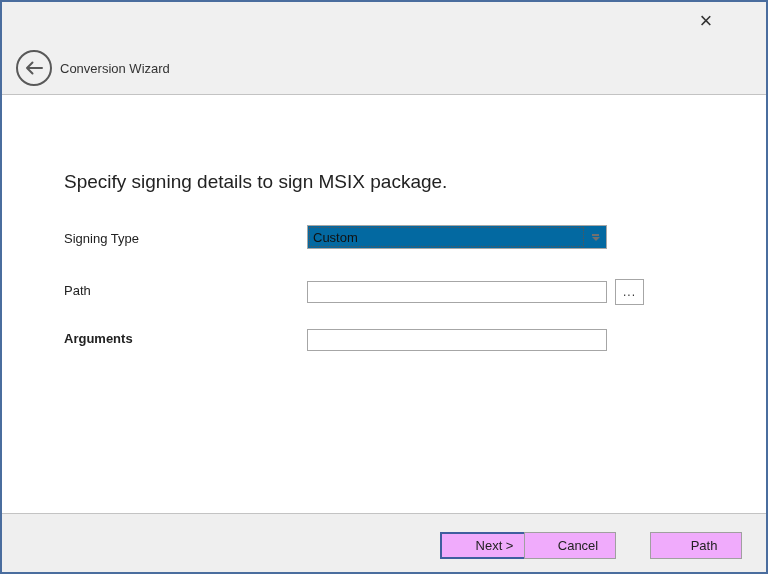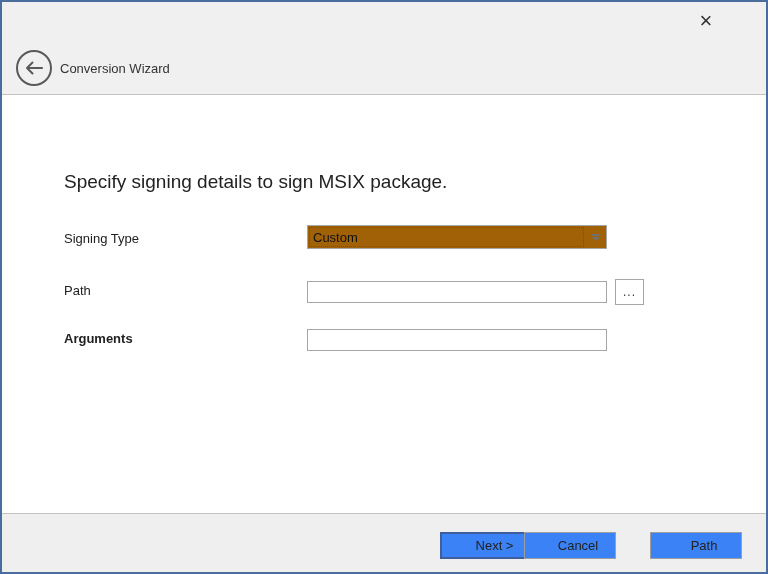--- a/index.html
+++ b/index.html
@@ -70,21 +70,21 @@
     font-size:13px;color:var(--text);
   }
   .lbl-signing{top:135px;}
   .lbl-path{top:187px;}
   .lbl-arguments{top:235px;font-weight:bold;}
   
   .combo{
     position:absolute;left:305px;top:129px;
     width:300px;height:24px;
     border:1px solid var(--control-border);
-    background:#a16207;
+    background:#0369a1;
     cursor:pointer;
   }
   .combo-focus{
     position:absolute;left:1px;top:1px;bottom:1px;right:22px;
     border:1px dotted #555555;
     display:flex;align-items:center;
     padding-left:3px;
     font-size:13px;color:#111111;
     overflow:hidden;white-space:nowrap;
   }
@@ -121,21 +121,21 @@
     cursor:pointer;letter-spacing:1px;
   }
   
   .footer{
     position:absolute;left:0;right:0;bottom:0;height:59px;
     background:var(--footer-bg);
     border-top:1px solid var(--divider);
   }
   .btn{
     position:absolute;top:18px;height:27px;
-    background:#3b82f6;
+    background:#f0abfc;
     font-family:"Liberation Sans", sans-serif;
     font-size:13px;color:#222222;
     display:flex;align-items:center;justify-content:center;
     cursor:pointer;
     padding-left:16px;
   }
   .btn-next{
     left:438px;width:93px;
     border:2px solid var(--next-border);
   }

